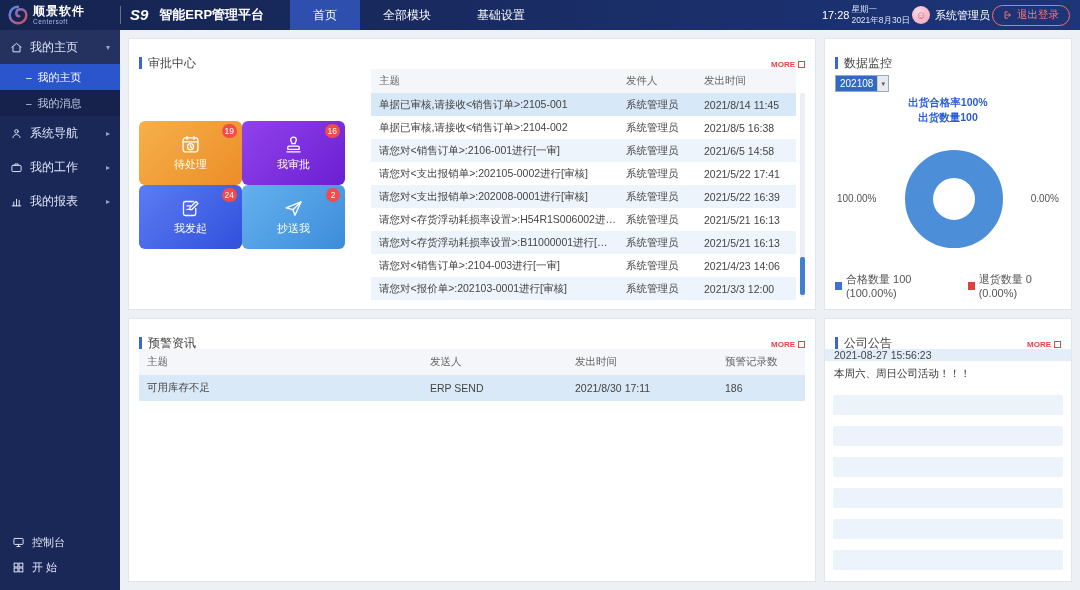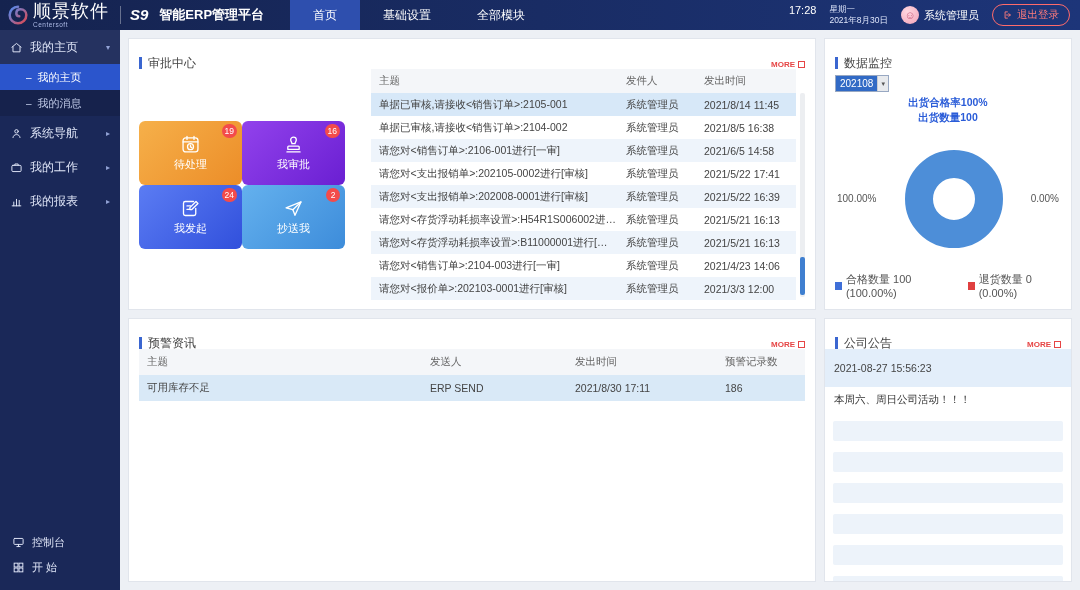--- a/index.html
+++ b/index.html
@@ -1,28 +1,28 @@
 <!DOCTYPE html>
 <html><head>
 <meta charset="utf-8">
 <style>
 *{box-sizing:border-box;margin:0;padding:0}
 html,body{width:1080px;height:590px}
 body{font-family:"Liberation Sans","DejaVu Sans",sans-serif;overflow:hidden;background:#edf0f5}
 .topbar{height:30px;background:linear-gradient(90deg,#15234f,#1d3579);display:flex;align-items:center;color:#fff}
 .logo-area{width:120px;display:flex;align-items:center;gap:5px;padding-left:8px;flex:0 0 auto}
 .logo-text{display:flex;flex-direction:column;line-height:1}
-.logo-cn{font-size:18px;font-weight:normal;letter-spacing:1px}
+.logo-cn{font-size:12px;font-weight:bold;letter-spacing:1px}
 .logo-en{font-size:6.5px;color:#aebbe6;letter-spacing:.5px;margin-top:2px}
 .s9{font-size:15px;font-weight:bold;font-style:italic;padding:0 9px;border-left:1px solid rgba(255,255,255,.35);height:18px;line-height:18px}
 .app-title{font-size:13px;font-weight:bold;margin-left:2px}
 .topnav{display:flex;height:100%;margin-left:26px}
 .topnav-item{padding:0 23px;font-size:12px;line-height:30px;cursor:pointer}
 .topnav-item.active{background:#2e4fae}
-.top-right{margin-left:auto;display:flex;gap:13px;padding-right:10px}
+.top-right{margin-left:auto;display:flex;align-items:center;gap:2px;padding-right:10px}
 .top-time{font-size:11px}
 .top-date{font-size:8.5px;line-height:1.35;color:#dfe6fb}
 .userbox{display:flex;align-items:center;gap:5px;font-size:11px}
 .avatar{width:18px;height:18px;border-radius:50%;background:radial-gradient(circle at 35% 30%,#ffd7e0,#f2a2b8);color:#c95f80;font-size:11px;display:flex;align-items:center;justify-content:center}
 .logout-btn{display:flex;align-items:center;gap:4px;border:1px solid #ff6b6b;color:#ff7b7b;background:transparent;border-radius:11px;font-size:10.5px;padding:2.5px 10px;cursor:pointer;font-family:Liberation Sans, sans-serif}
 .layout{display:flex;height:560px}
 .sidebar{width:120px;background:#1a2858;display:flex;flex-direction:column;color:#dfe5f7;flex:0 0 120px}
 .side-item{height:34px;display:flex;align-items:center;gap:7px;padding:0 10px;font-size:12px;cursor:pointer}
 .side-item .chev{margin-left:auto;font-size:8px;color:#93a3d6}
 .side-item.open{background:rgba(255,255,255,.05)}
@@ -80,21 +80,21 @@
 .mstats{text-align:center;color:#2a5cd8;font-size:10.5px;font-weight:bold;line-height:1.45;margin-top:3px}
 .donut-row{flex:1;display:flex;align-items:center;justify-content:space-between;padding:0 2px}
 .donut-label{font-size:10px;color:#555}
 .donut{width:98px;height:98px;border-radius:50%;border:28px solid #4d8ed8}
 .legend{display:flex;justify-content:flex-end;gap:18px;font-size:11px;color:#555;padding-bottom:4px}
 .legend-item{display:flex;align-items:center;gap:4px}
 .legend-swatch{width:8px;height:8px}
 .sw-blue{background:#3f6fd8}
 .sw-red{background:#e04040}
 .announce-body{flex:1;overflow:hidden;display:flex;flex-direction:column}
-.ann-date{background:#e3eefa;font-size:10.5px;color:#444;padding:13px 9px}
+.ann-date{background:#e3eefa;font-size:10.5px;color:#444;padding:0 9px}
 .ann-text{font-size:10.5px;color:#333;padding:6px 9px 4px}
 .stripes{flex:1;padding-top:10px;overflow:hidden}
 .stripe{height:20px;margin:0 8px 11px;background:#edf3fa;border-radius:2px}
 .icon svg{display:block}
 </style>
 </head>
 <body>
 
 <header class="topbar">
   <div class="logo-area">
@@ -111,22 +111,22 @@
     </span>
     <span class="logo-text">
       <span class="logo-cn">顺景软件</span>
       <span class="logo-en">Centersoft</span>
     </span>
   </div>
   <span class="s9">S9</span>
   <span class="app-title">智能ERP管理平台</span>
   <nav class="topnav">
     <div class="topnav-item active">首页</div>
+    <div class="topnav-item">全部模块</div>
     <div class="topnav-item">基础设置</div>
-    <div class="topnav-item">全部模块</div>
   </nav>
   <div class="top-right">
     <span class="top-time">17:28</span>
     <span class="top-date">
       <span>星期一</span><br>
       <span>2021年8月30日</span>
     </span>
     <span class="userbox">
       <span class="avatar">
           <span>☺</span>

